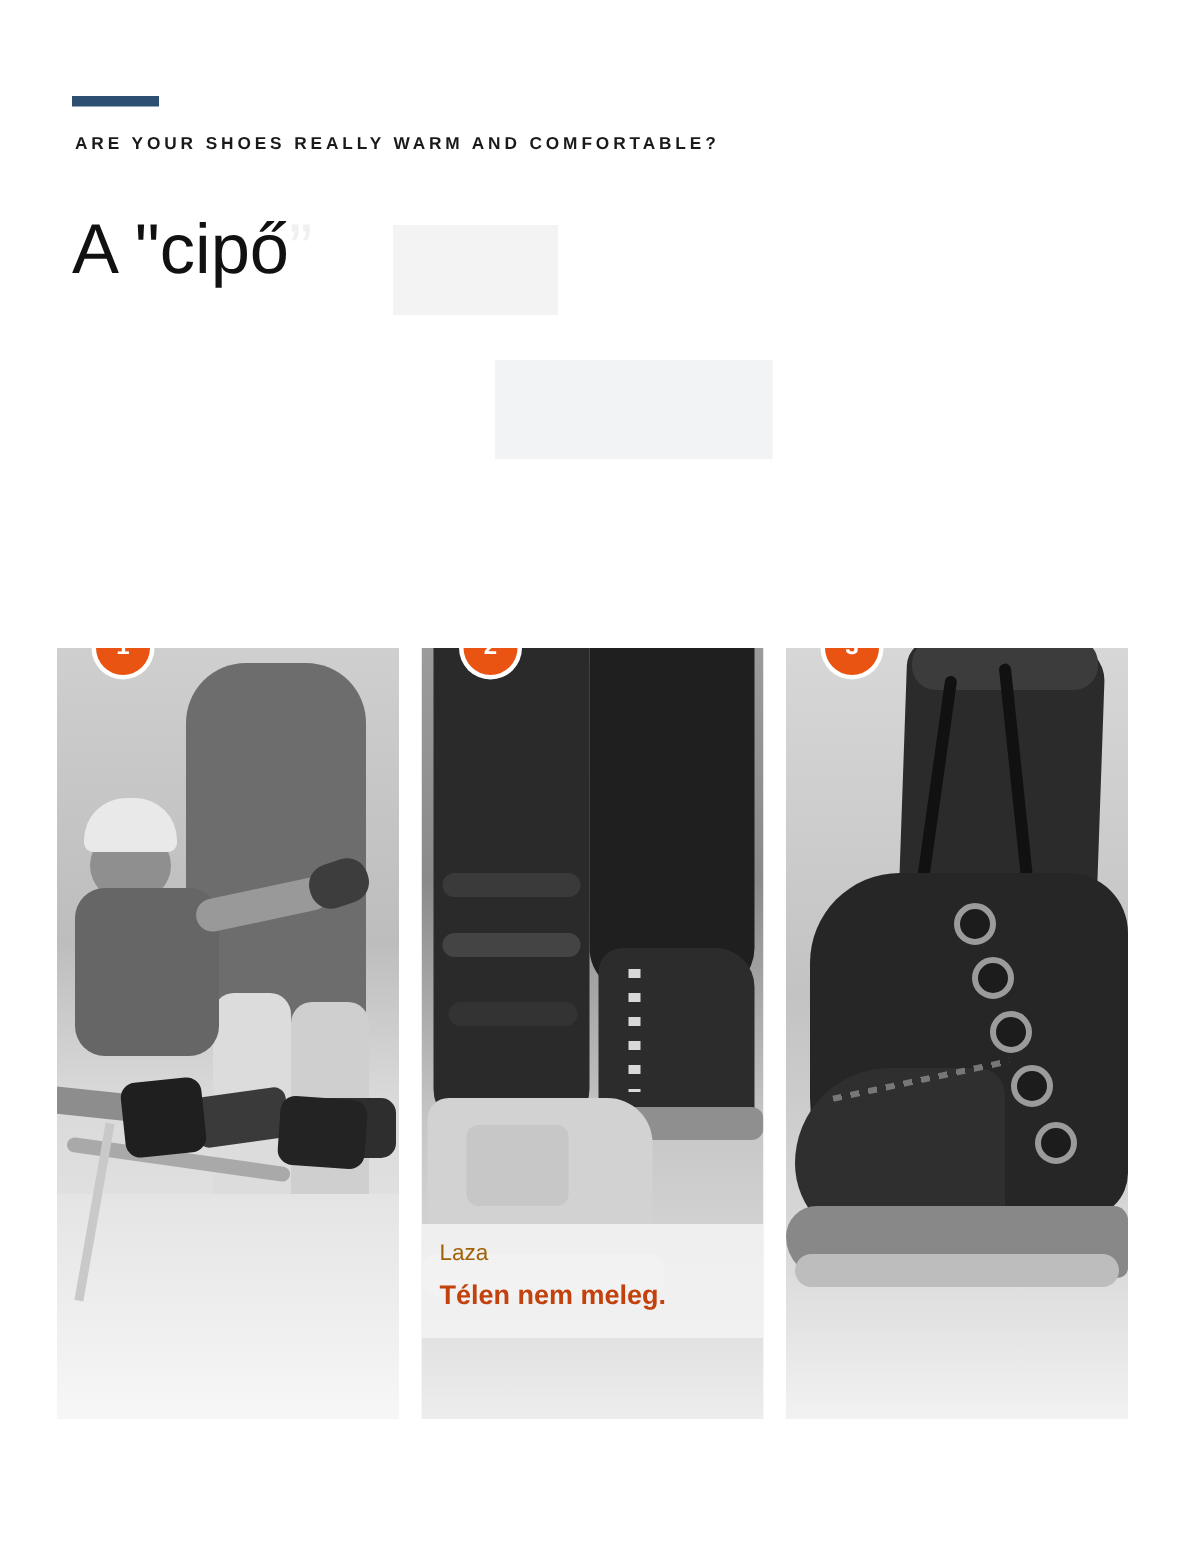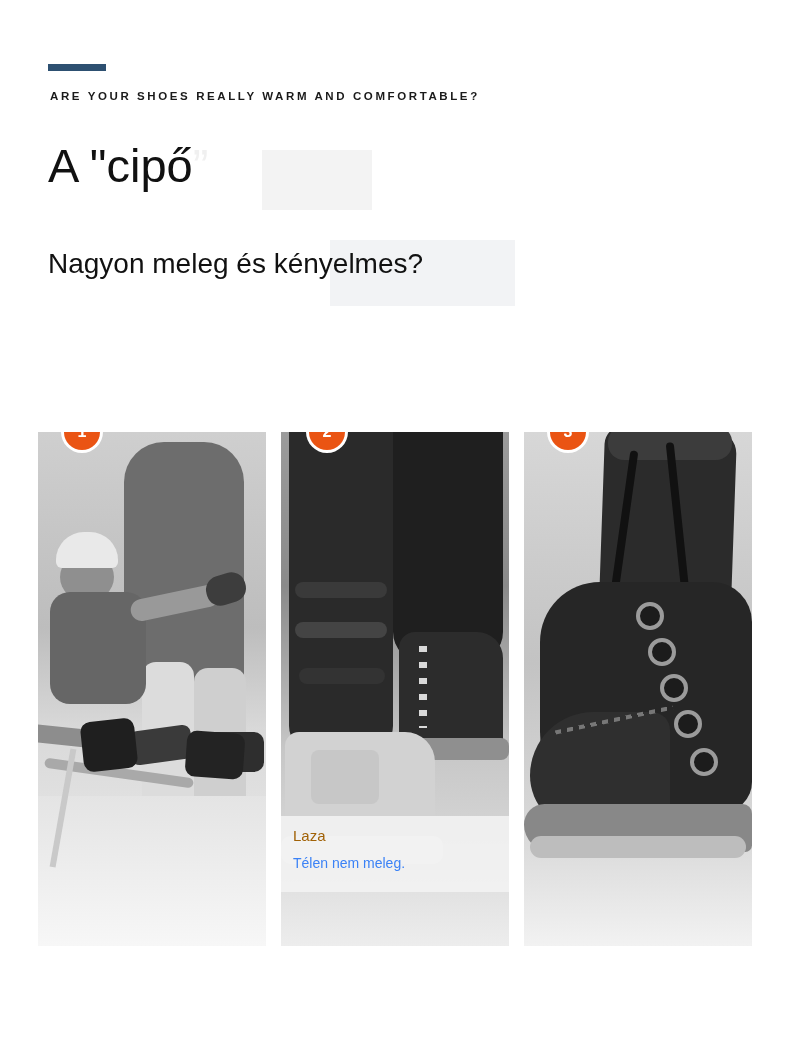--- a/index.html
+++ b/index.html
@@ -146,23 +146,24 @@
     box-sizing: border-box;
     z-index: 4;
   }
   .caption .c-title {
     color: #a16207;
     font-size: 15px;
     line-height: 20px;
     margin-bottom: 8px;
   }
   .caption .c-body {
-    color: #3b82f6;
-    font-size: 14px;
+    color: #c2410c;
+    font-size: 18px;
     line-height: 18px;
+    font-weight: bold;
   }
   .card.c1 .caption { bottom: 0px; height: 86px; }
   .card.c2 .caption { bottom: 54px; height: 76px; }
   .card.c3 .caption { bottom: 28px; height: 96px; }
 
   
   .ph-bg { position:absolute; inset:0; }
 
   
   .p1 { background: linear-gradient(180deg,#cfcfcf 0%,#bdbdbd 38%,#d9d9d9 58%,#efefef 100%); }
@@ -227,21 +228,20 @@
   <div class="ghost-panel"></div>
 
   <div class="accent-bar"></div>
 
   <div class="eyebrow">ARE YOUR SHOES REALLY WARM AND COMFORTABLE?</div>
 
   <div class="headline">
     <span>A "cipő</span><span class="ghost">”</span>
   </div>
 
-  <div class="subhead">Nagyon meleg és kényelmes?</div>
 
   <div class="cards">
 
     <div class="card c1">
       <div class="photo p1">
         <div class="ph-bg"></div>
         <div class="figA"></div>
         <div class="legA"></div>
         <div class="legB"></div>
         <div class="kidHead"></div>

